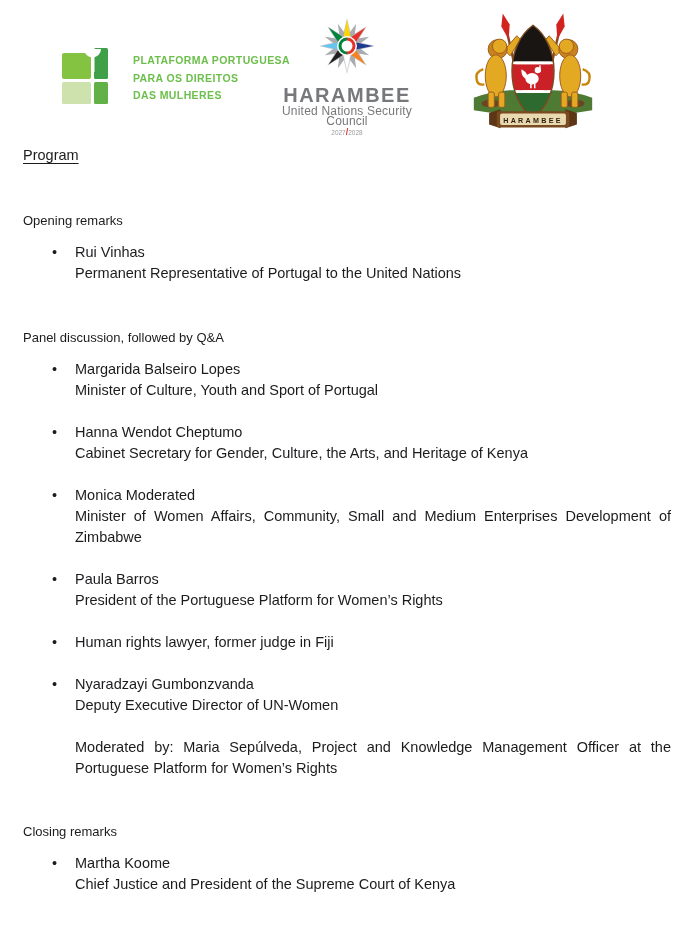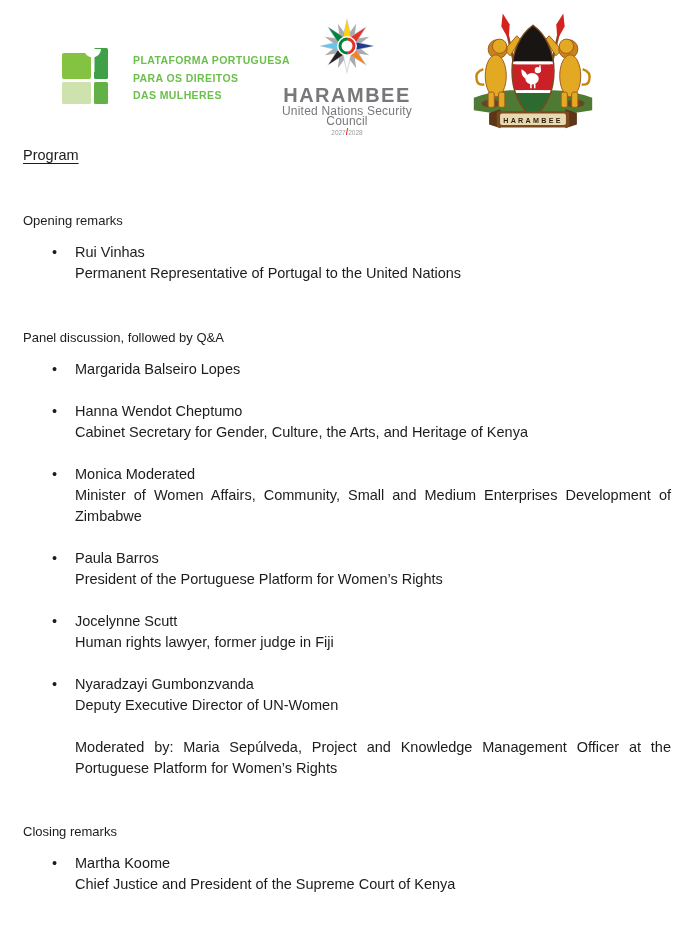--- a/index.html
+++ b/index.html
@@ -163,35 +163,35 @@
           <div>Permanent Representative of Portugal to the United Nations</div>
         </li>
       </ul>
     </div>
 
     <div class="sec-panel">
       <h2 class="sec">Panel discussion, followed by Q&amp;A</h2>
       <ul class="speakers">
         <li>
           <div>Margarida Balseiro Lopes</div>
+          <div>Minister of Culture, Youth and Sport of Portugal</div>
         </li>
         <li>
           <div>Hanna Wendot Cheptumo</div>
           <div>Cabinet Secretary for Gender, Culture, the Arts, and Heritage of Kenya</div>
         </li>
         <li>
           <div>Monica Moderated</div>
           <div class="justify">Minister of Women Affairs, Community, Small and Medium Enterprises Development of Zimbabwe</div>
         </li>
         <li>
           <div>Paula Barros</div>
           <div>President of the Portuguese Platform for Women’s Rights</div>
         </li>
         <li>
-          <div>Jocelynne Scutt</div>
           <div>Human rights lawyer, former judge in Fiji</div>
         </li>
         <li>
           <div>Nyaradzayi Gumbonzvanda</div>
           <div>Deputy Executive Director of UN-Women</div>
         </li>
       </ul>
       <div class="note">Moderated by: Maria Sepúlveda, Project and Knowledge Management Officer at the Portuguese Platform for Women’s Rights</div>
     </div>
 

